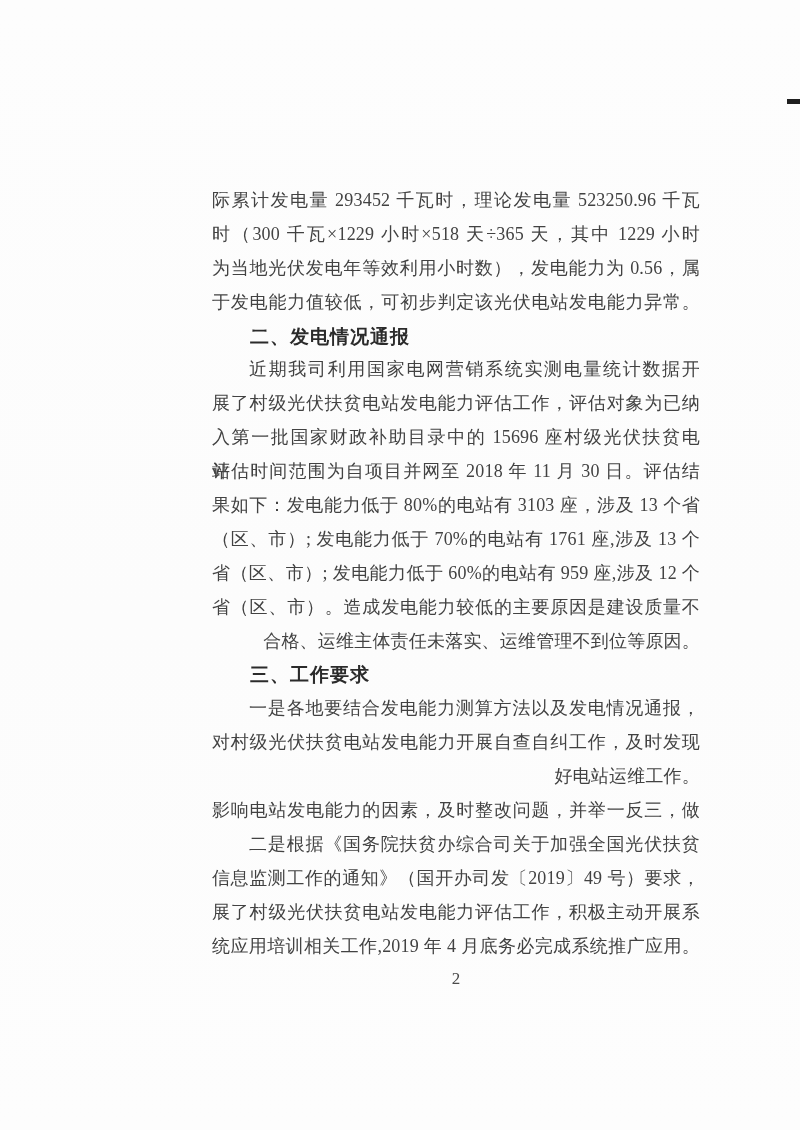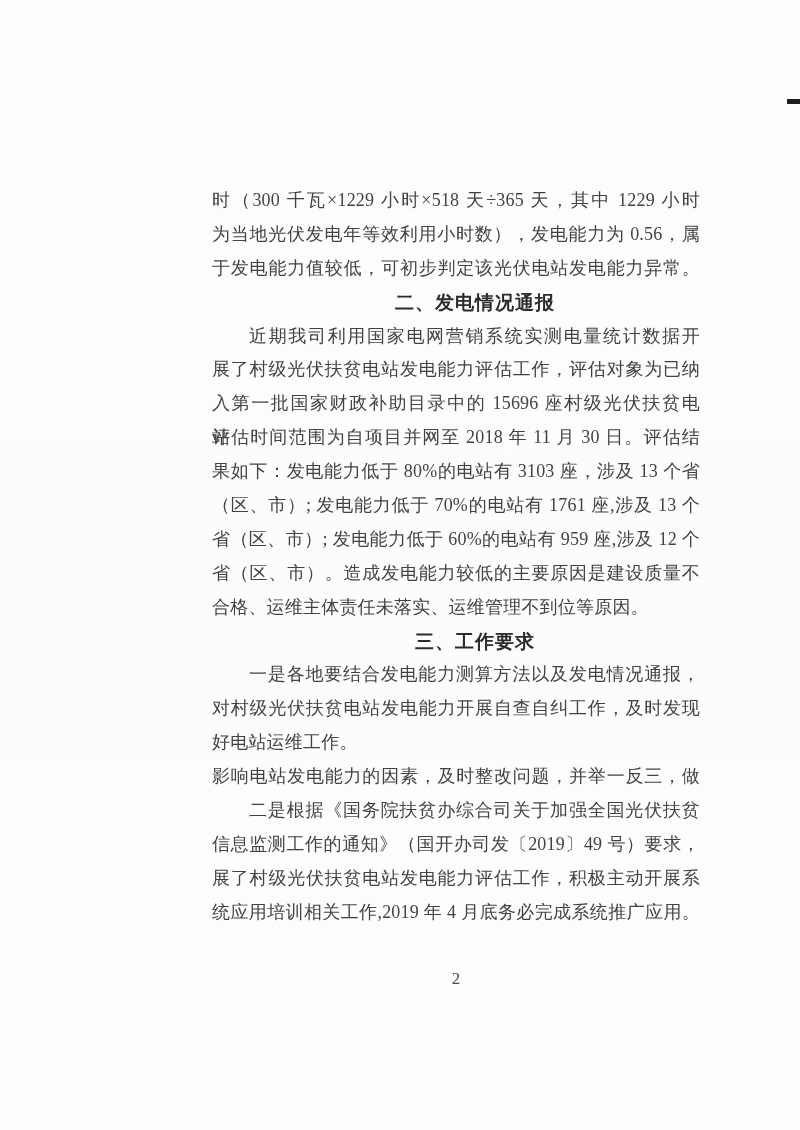--- a/index.html
+++ b/index.html
@@ -33,60 +33,60 @@
     top: 184px;
     width: 488px;
   }
   .ln {
     height: 33.9px;
     line-height: 33.9px;
     font-size: 18px;
     color: #424242;
     letter-spacing: 0.2px;
     white-space: nowrap;
-    text-align: center;
   }
   .jf {
     white-space: normal;
     text-align: justify;
     text-align-last: justify;
     text-justify: inter-character;
   }
   .ind {
     text-indent: 37px;
   }
   .hd {
     font-family: "Liberation Sans", "DejaVu Sans", sans-serif;
     font-weight: 700;
     font-size: 19px;
     color: #2b2b2b;
     padding-left: 38px;
     letter-spacing: 1px;
   }
   .end {
-    text-align: left;
+    text-align: right;
   }
   .page-number {
     position: absolute;
     left: 212px;
     top: 969px;
     width: 488px;
     text-align: center;
     font-size: 17px;
     color: #4a4a4a;
   }
 </style>
 </head>
 <body>
 
 <div class="scan-page">
 
   <div class="edge-mark"></div>
 
   <div class="doc">
+    <div class="ln jf">际累计发电量 293452 千瓦时，理论发电量 523250.96 千瓦</div>
     <div class="ln jf">时（300 千瓦×1229 小时×518 天÷365 天，其中 1229 小时</div>
     <div class="ln jf">为当地光伏发电年等效利用小时数），发电能力为 0.56，属</div>
     <div class="ln jf">于发电能力值较低，可初步判定该光伏电站发电能力异常。</div>
     <div class="ln hd">二、发电情况通报</div>
     <div class="ln jf ind">近期我司利用国家电网营销系统实测电量统计数据开</div>
     <div class="ln jf">展了村级光伏扶贫电站发电能力评估工作，评估对象为已纳</div>
     <div class="ln jf">入第一批国家财政补助目录中的 15696 座村级光伏扶贫电站，</div>
     <div class="ln jf">评估时间范围为自项目并网至 2018 年 11 月 30 日。评估结</div>
     <div class="ln jf">果如下：发电能力低于 80%的电站有 3103 座，涉及 13 个省</div>
     <div class="ln jf">（区、市）; 发电能力低于 70%的电站有 1761 座,涉及 13 个</div>

